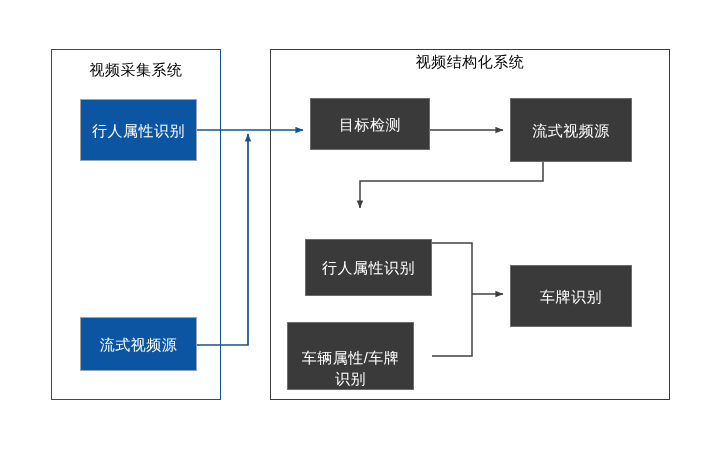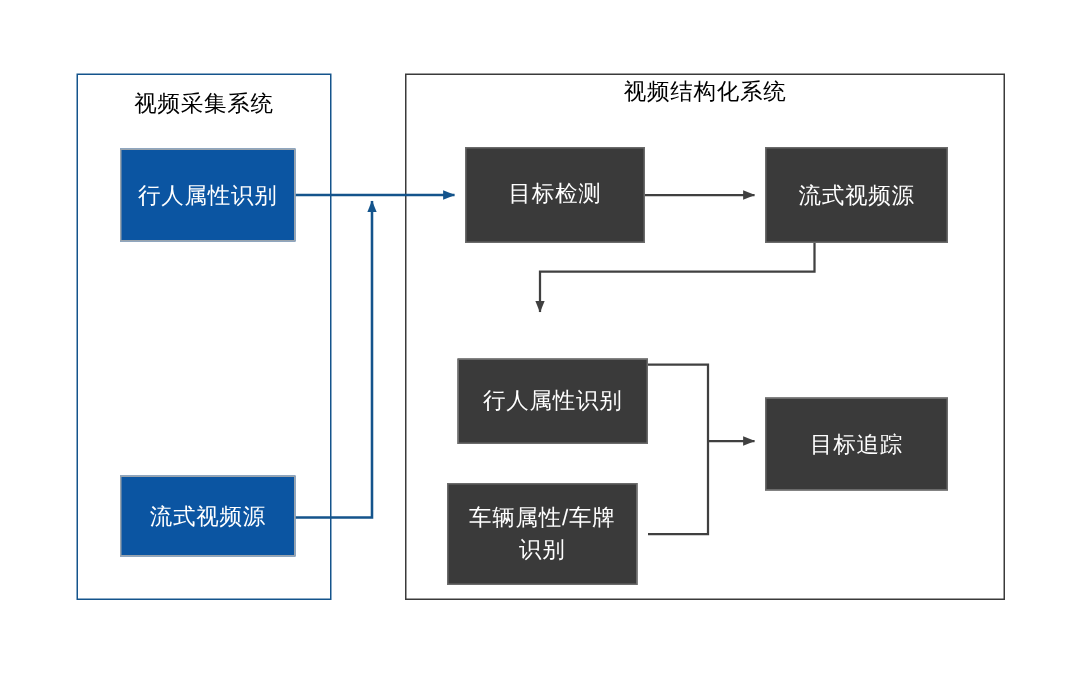--- a/index.html
+++ b/index.html
@@ -69,33 +69,33 @@
   </svg>
 
   <div class="node node-blue" style="left:80px;top:99px;width:117px;height:62px;">
     <span>行人属性识别</span>
   </div>
 
   <div class="node node-blue" style="left:80px;top:317px;width:117px;height:54px;">
     <span>流式视频源</span>
   </div>
 
-  <div class="node node-dark" style="left:310px;top:98px;width:120px;height:64px;font-family:Liberation Mono, monospace;">
+  <div class="node node-dark" style="left:310px;top:98px;width:120px;height:52px;">
     <span>目标检测</span>
   </div>
 
   <div class="node node-dark" style="left:510px;top:98px;width:122px;height:64px;">
     <span>流式视频源</span>
   </div>
 
   <div class="node node-dark" style="left:305px;top:215px;width:127px;height:57px;margin-top:24px;">
     <span>行人属性识别</span>
   </div>
 
-  <div class="node node-dark" style="left:298px;top:322px;width:127px;height:68px;">
+  <div class="node node-dark" style="left:287px;top:322px;width:127px;height:68px;align-items:flex-end;">
     <span>车辆属性/车牌识别</span>
   </div>
 
   <div class="node node-dark" style="left:510px;top:265px;width:122px;height:62px;">
-    <span>目标追踪</span>
+    <span>车牌识别</span>
   </div>
 
 </div>
 
 </body></html>

